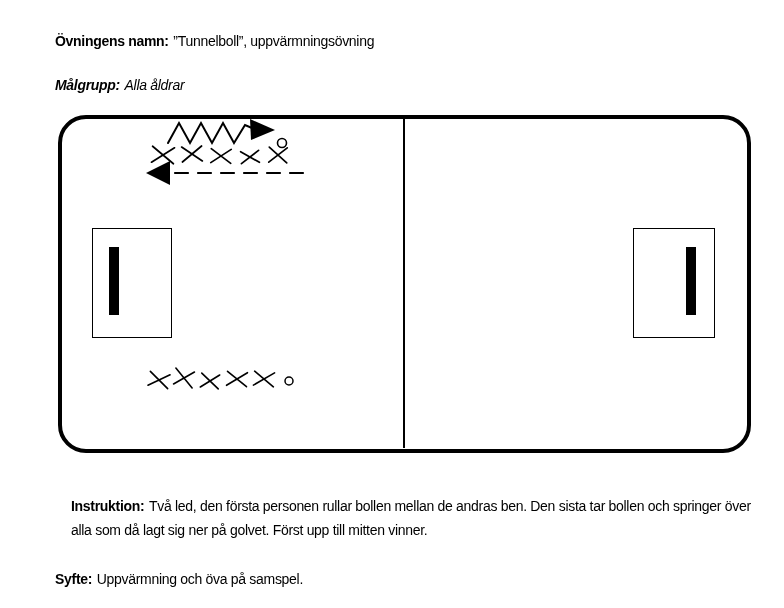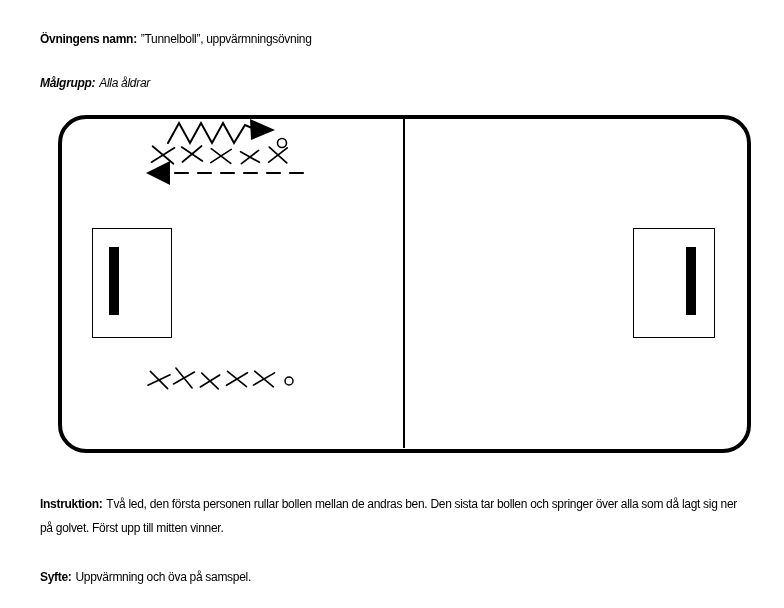--- a/index.html
+++ b/index.html
@@ -2,25 +2,25 @@
 <html><head>
 <meta charset="utf-8">
 <style>
   html,body{margin:0;padding:0;}
   body{
     width:784px;height:608px;position:relative;overflow:hidden;
     background:#ffffff;color:#000;
     font-family:"Liberation Sans", sans-serif;
     letter-spacing:-0.3px;
   }
-  .textline{position:absolute;left:40px;font-size:12px;line-height:24px;}
+  .textline{position:absolute;left:55px;font-size:14px;line-height:24px;}
   .lbl{font-weight:700;margin-right:.33em;}
   #name-line{top:15px;}
   #target-line{top:59px;font-style:italic;}
-  #instruction-block{top:480px;width:702px;}
+  #instruction-block{top:480px;width:702px;margin-left:16px;}
   #purpose-line{top:553px;text-align:center;}
 
   
   .court{
     position:absolute;left:58px;top:115px;width:693px;height:338px;
     border:4.5px solid #000;border-radius:28px;box-sizing:border-box;
     background:#fff;
   }
   .center-line{
     position:absolute;left:341px;top:0;width:2px;height:329px;background:#000;

